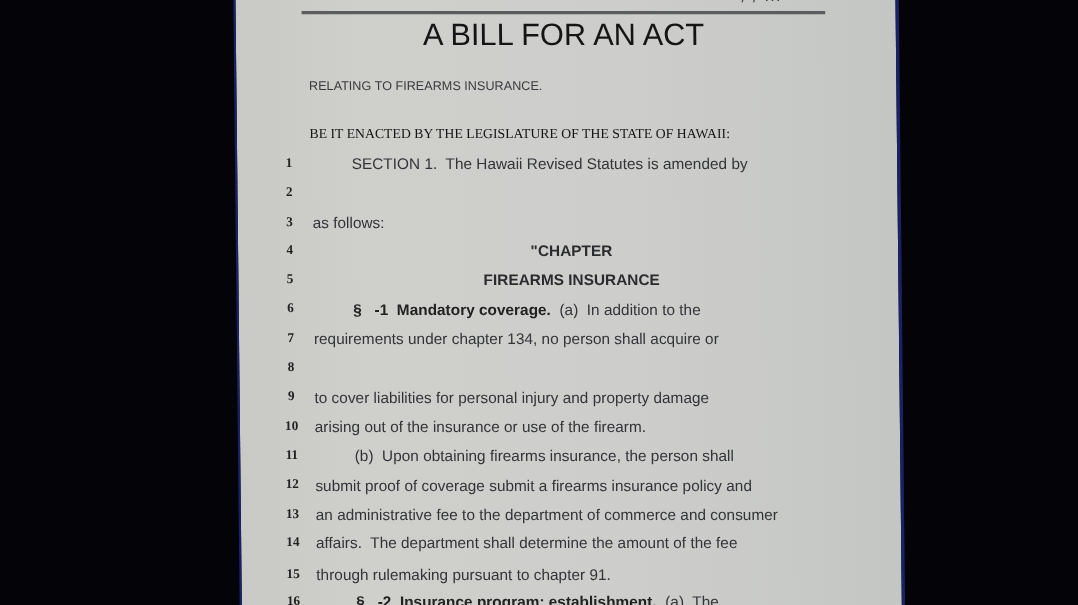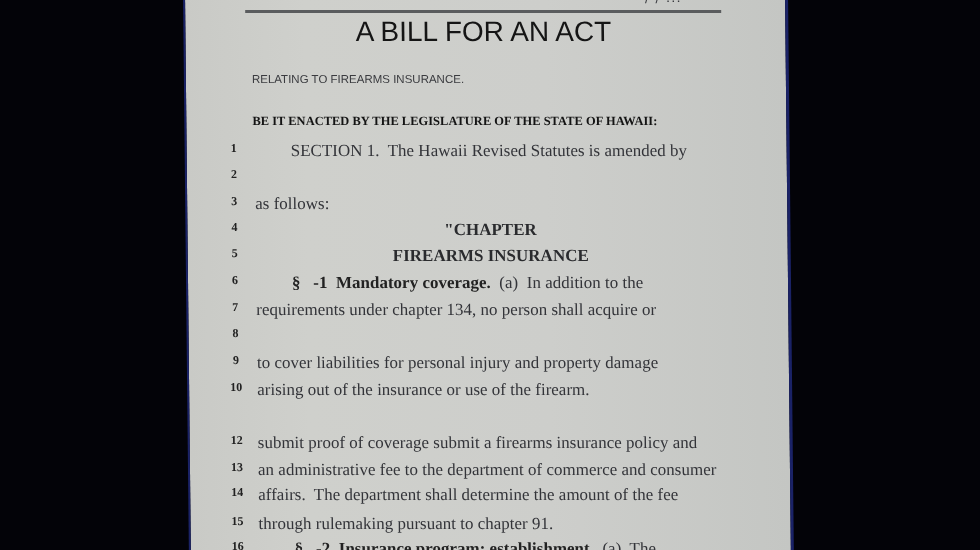--- a/index.html
+++ b/index.html
@@ -6,20 +6,21 @@
       margin: 0; padding: 0;
       width: 980px; height: 550px;
       overflow: hidden;
       background: #030308;
     }
     .scene {
       position: relative;
       width: 913px; height: 550px;
       background: #030308;
       overflow: hidden;
+      margin-left: 29px;
     }
     .paper {
       position: absolute;
       left: 186px; top: -10px;
       width: 600px; height: 580px;
       background: linear-gradient(90deg, #c9cac6 0%, #cfd0cc 20%, #cdcecb 60%, #c4c6c3 100%);
       border-left: 2px solid #1a2266;
       border-right: 3px solid #1a2266;
       transform: skewX(0.6deg);
     }
@@ -51,21 +52,21 @@
       position: absolute;
       left: 66px; top: 83px;
       font-family: Liberation Sans, sans-serif;
       font-size: 11.5px;
       color: #3a3b3f;
     }
     .enacted {
       position: absolute;
       left: 66px; top: 124px;
       font-family: "Liberation Serif", serif;
-      font-weight: bold;
+      font-weight: normal;
       font-size: 12.5px;
       color: #141414;
     }
     .line {
       position: absolute;
       left: 0;
       width: 596px;
       height: 20px;
     }
     .ln {
@@ -74,22 +75,22 @@
       width: 22px;
       text-align: center;
       font-family: "Liberation Serif", serif;
       font-weight: bold;
       font-size: 12px;
       color: #222;
     }
     .txt {
       position: absolute;
       left: 68px;
-      font-family: Liberation Serif, serif;
-      font-size: 17px;
+      font-family: Liberation Sans, sans-serif;
+      font-size: 14px;
       color: #333439;
       white-space: pre;
     }
     .txt.indent { left: 104px; }
     .txt.center { left: 0; width: 596px; text-align: center; padding-left: 10px; box-sizing: border-box; font-weight: bold; color: #2a2b2e; }
     .txt b { font-weight: bold; color: #222; }
   </style>
 </head>
 <body>
 
@@ -132,20 +133,24 @@
       <span class="ln">8</span>
     </div>
     <div class="line" style="top:363px">
       <span class="ln">9</span>
       <span class="txt">to cover liabilities for personal injury and property damage</span>
     </div>
     <div class="line" style="top:390px">
       <span class="ln">10</span>
       <span class="txt">arising out of the insurance or use of the firearm.</span>
     </div>
+    <div class="line" style="top:416px">
+      <span class="ln">11</span>
+      <span class="txt indent">(b)  Upon obtaining firearms insurance, the person shall</span>
+    </div>
     <div class="line" style="top:443px">
       <span class="ln">12</span>
       <span class="txt">submit proof of coverage submit a firearms insurance policy and</span>
     </div>
     <div class="line" style="top:470px">
       <span class="ln">13</span>
       <span class="txt">an administrative fee to the department of commerce and consumer</span>
     </div>
     <div class="line" style="top:495px">
       <span class="ln">14</span>

